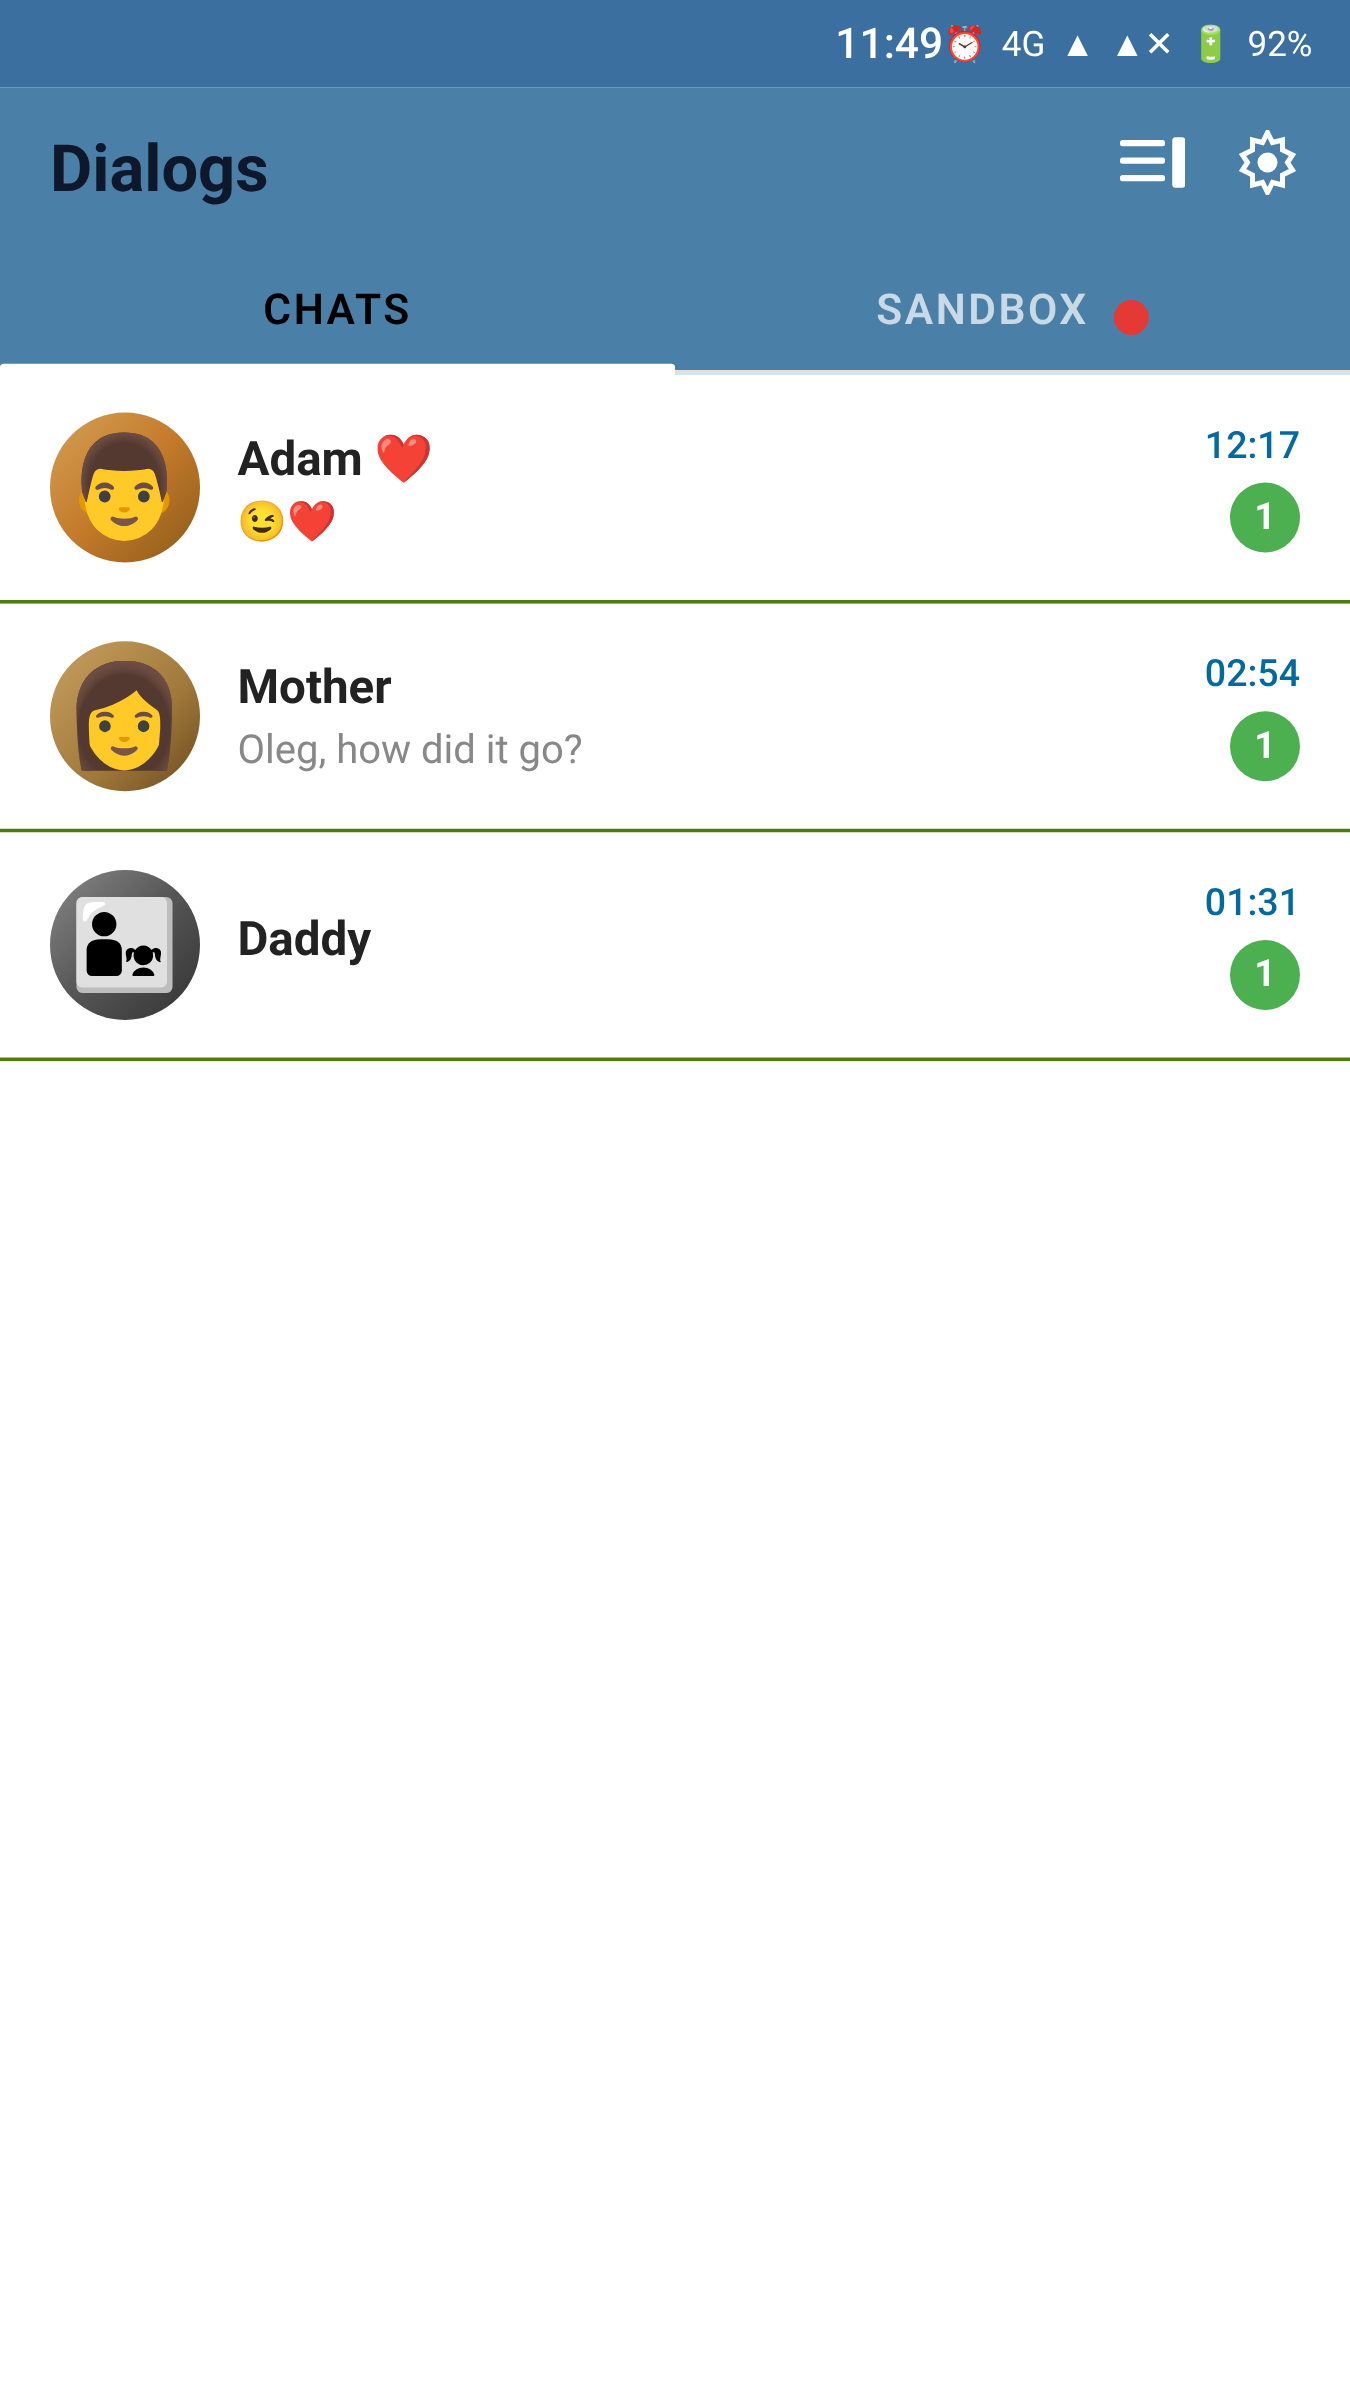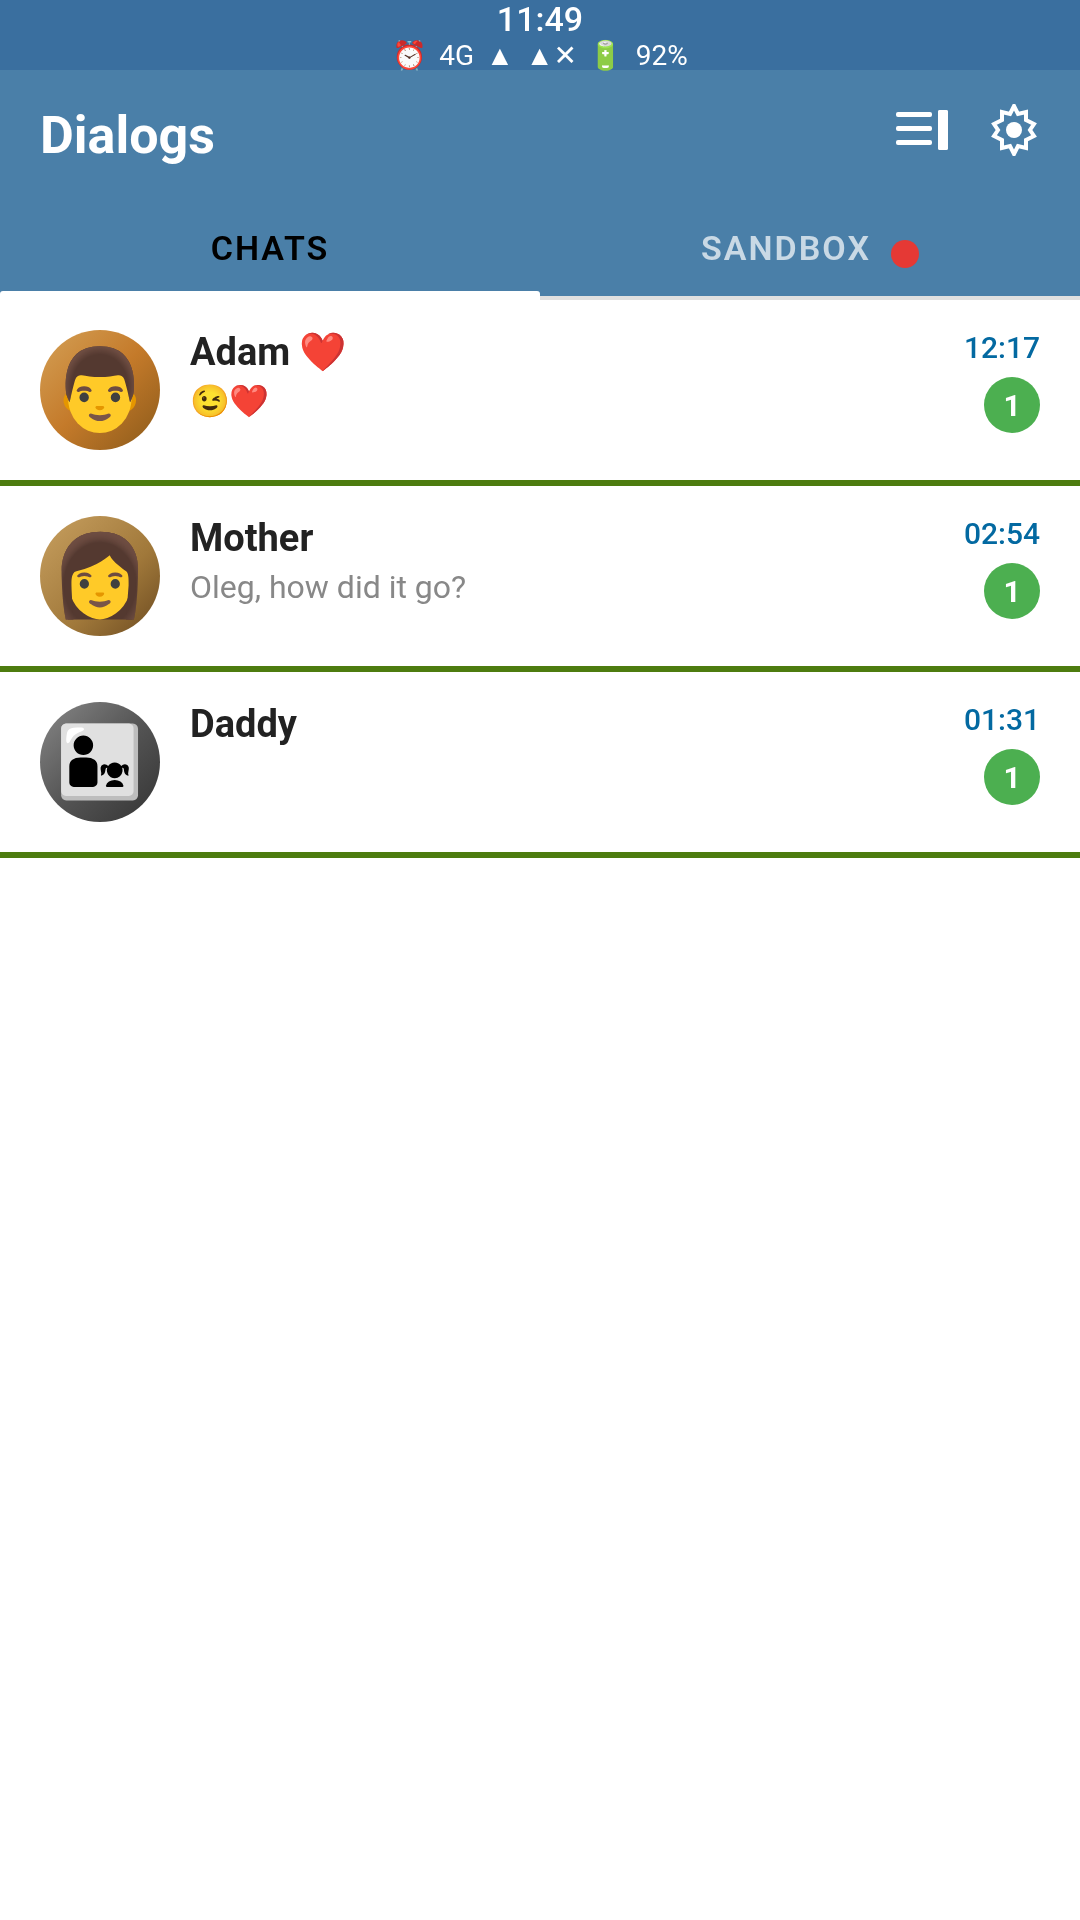--- a/index.html
+++ b/index.html
@@ -13,23 +13,22 @@
       overflow: hidden;
     }
 
     
     .status-bar {
       width: 100%;
       height: 70px;
       background: #3a6f9f;
       display: flex;
       align-items: center;
-      justify-content: center;
+      justify-content: flex-end;
       padding: 0 30px;
-      flex-direction: column;
     }
 
     .status-time {
       color: white;
       font-size: 34px;
       font-weight: 500;
     }
 
     .status-icons {
       display: flex;
@@ -49,21 +48,21 @@
       width: 100%;
       height: 130px;
       background: #4a7fa8;
       display: flex;
       align-items: center;
       justify-content: space-between;
       padding: 0 40px;
     }
 
     .app-title {
-      color: #ffffff;
+      color: #0f172a;
       font-size: 52px;
       font-weight: bold;
     }
 
     .header-icons {
       display: flex;
       align-items: center;
       gap: 40px;
     }
 
@@ -142,23 +141,23 @@
     }
 
     
     .chat-list {
       background: white;
       width: 100%;
     }
 
     .chat-item {
       display: flex;
-      align-items: flex-start;
+      align-items: center;
       padding: 30px 40px;
-      border-bottom: 6px solid #4d7c0f;
+      border-bottom: 3px solid #4d7c0f;
       cursor: pointer;
       background: white;
     }
 
     .avatar {
       width: 120px;
       height: 120px;
       border-radius: 50%;
       background: #ccc;
       flex-shrink: 0;

